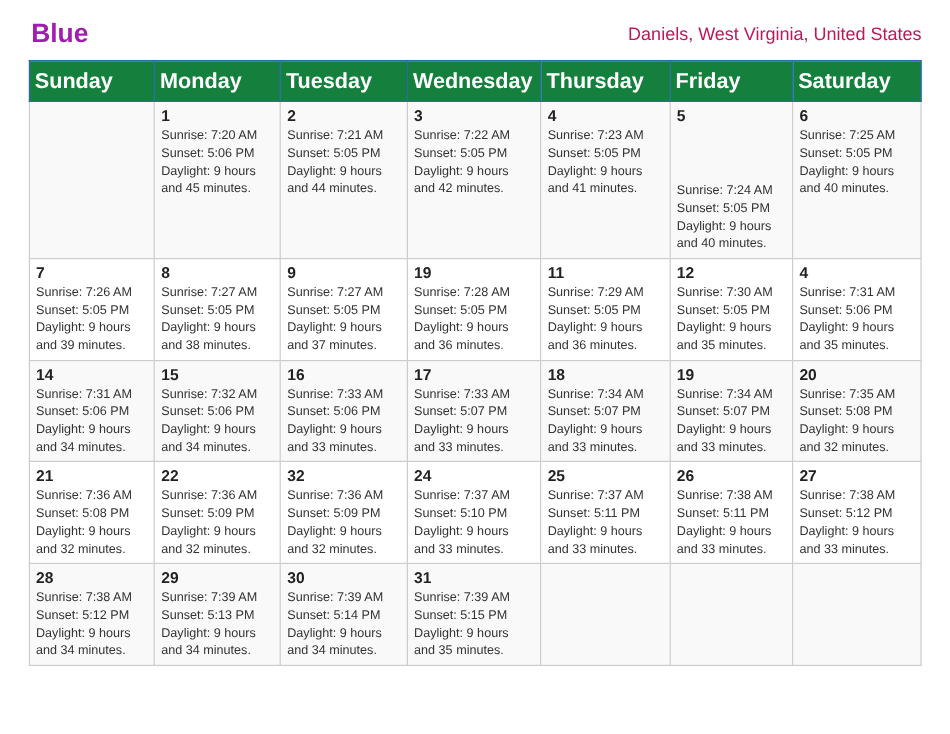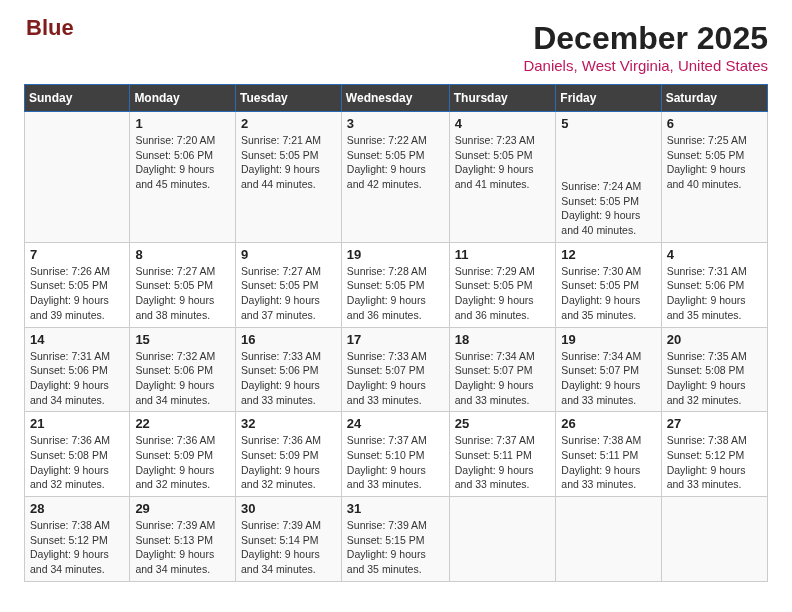--- a/index.html
+++ b/index.html
@@ -20,43 +20,43 @@
       display: flex;
       flex-direction: column;
       align-items: flex-start;
     }
     .logo-text {
       font-size: 22px;
       font-weight: bold;
       line-height: 1.1;
     }
     .logo-general { color: #333; }
-    .logo-blue { color: #7f1d1d; }
+    .logo-blue { color: #a21caf; }
     .title-block {
       text-align: right;
     }
     .cal-title {
       font-size: 32px;
       font-weight: bold;
       color: #222;
     }
     .cal-subtitle {
       font-size: 15px;
       color: #be185d;
     }
     table {
       width: 100%;
       border-collapse: collapse;
       font-size: 11px;
     }
     thead tr th {
-      background: #404040;
+      background: #15803d;
       color: #fff;
       font-weight: bold;
-      font-size: 12px;
+      font-size: 18px;
       padding: 6px 4px;
       text-align: left;
       border: 1px solid #2a6ab5;
     }
     tbody tr td {
       border: 1px solid #ccc;
       vertical-align: top;
       padding: 4px 5px;
       width: 112px;
       min-height: 80px;
@@ -84,21 +84,20 @@
     }
   </style>
 </head>
 <body>
 
 <div class="header">
   <div class="logo">
     <span class="logo-text logo-blue" style="margin-top:-4px;margin-left:2px;">Blue</span>
   </div>
   <div class="title-block">
-    <div class="cal-title">December 2025</div>
     <div class="cal-subtitle">Daniels, West Virginia, United States</div>
   </div>
 </div>
 
 <table>
   <thead>
     <tr>
     <th>Sunday</th>
         <th>Monday</th>
         <th>Tuesday</th>

